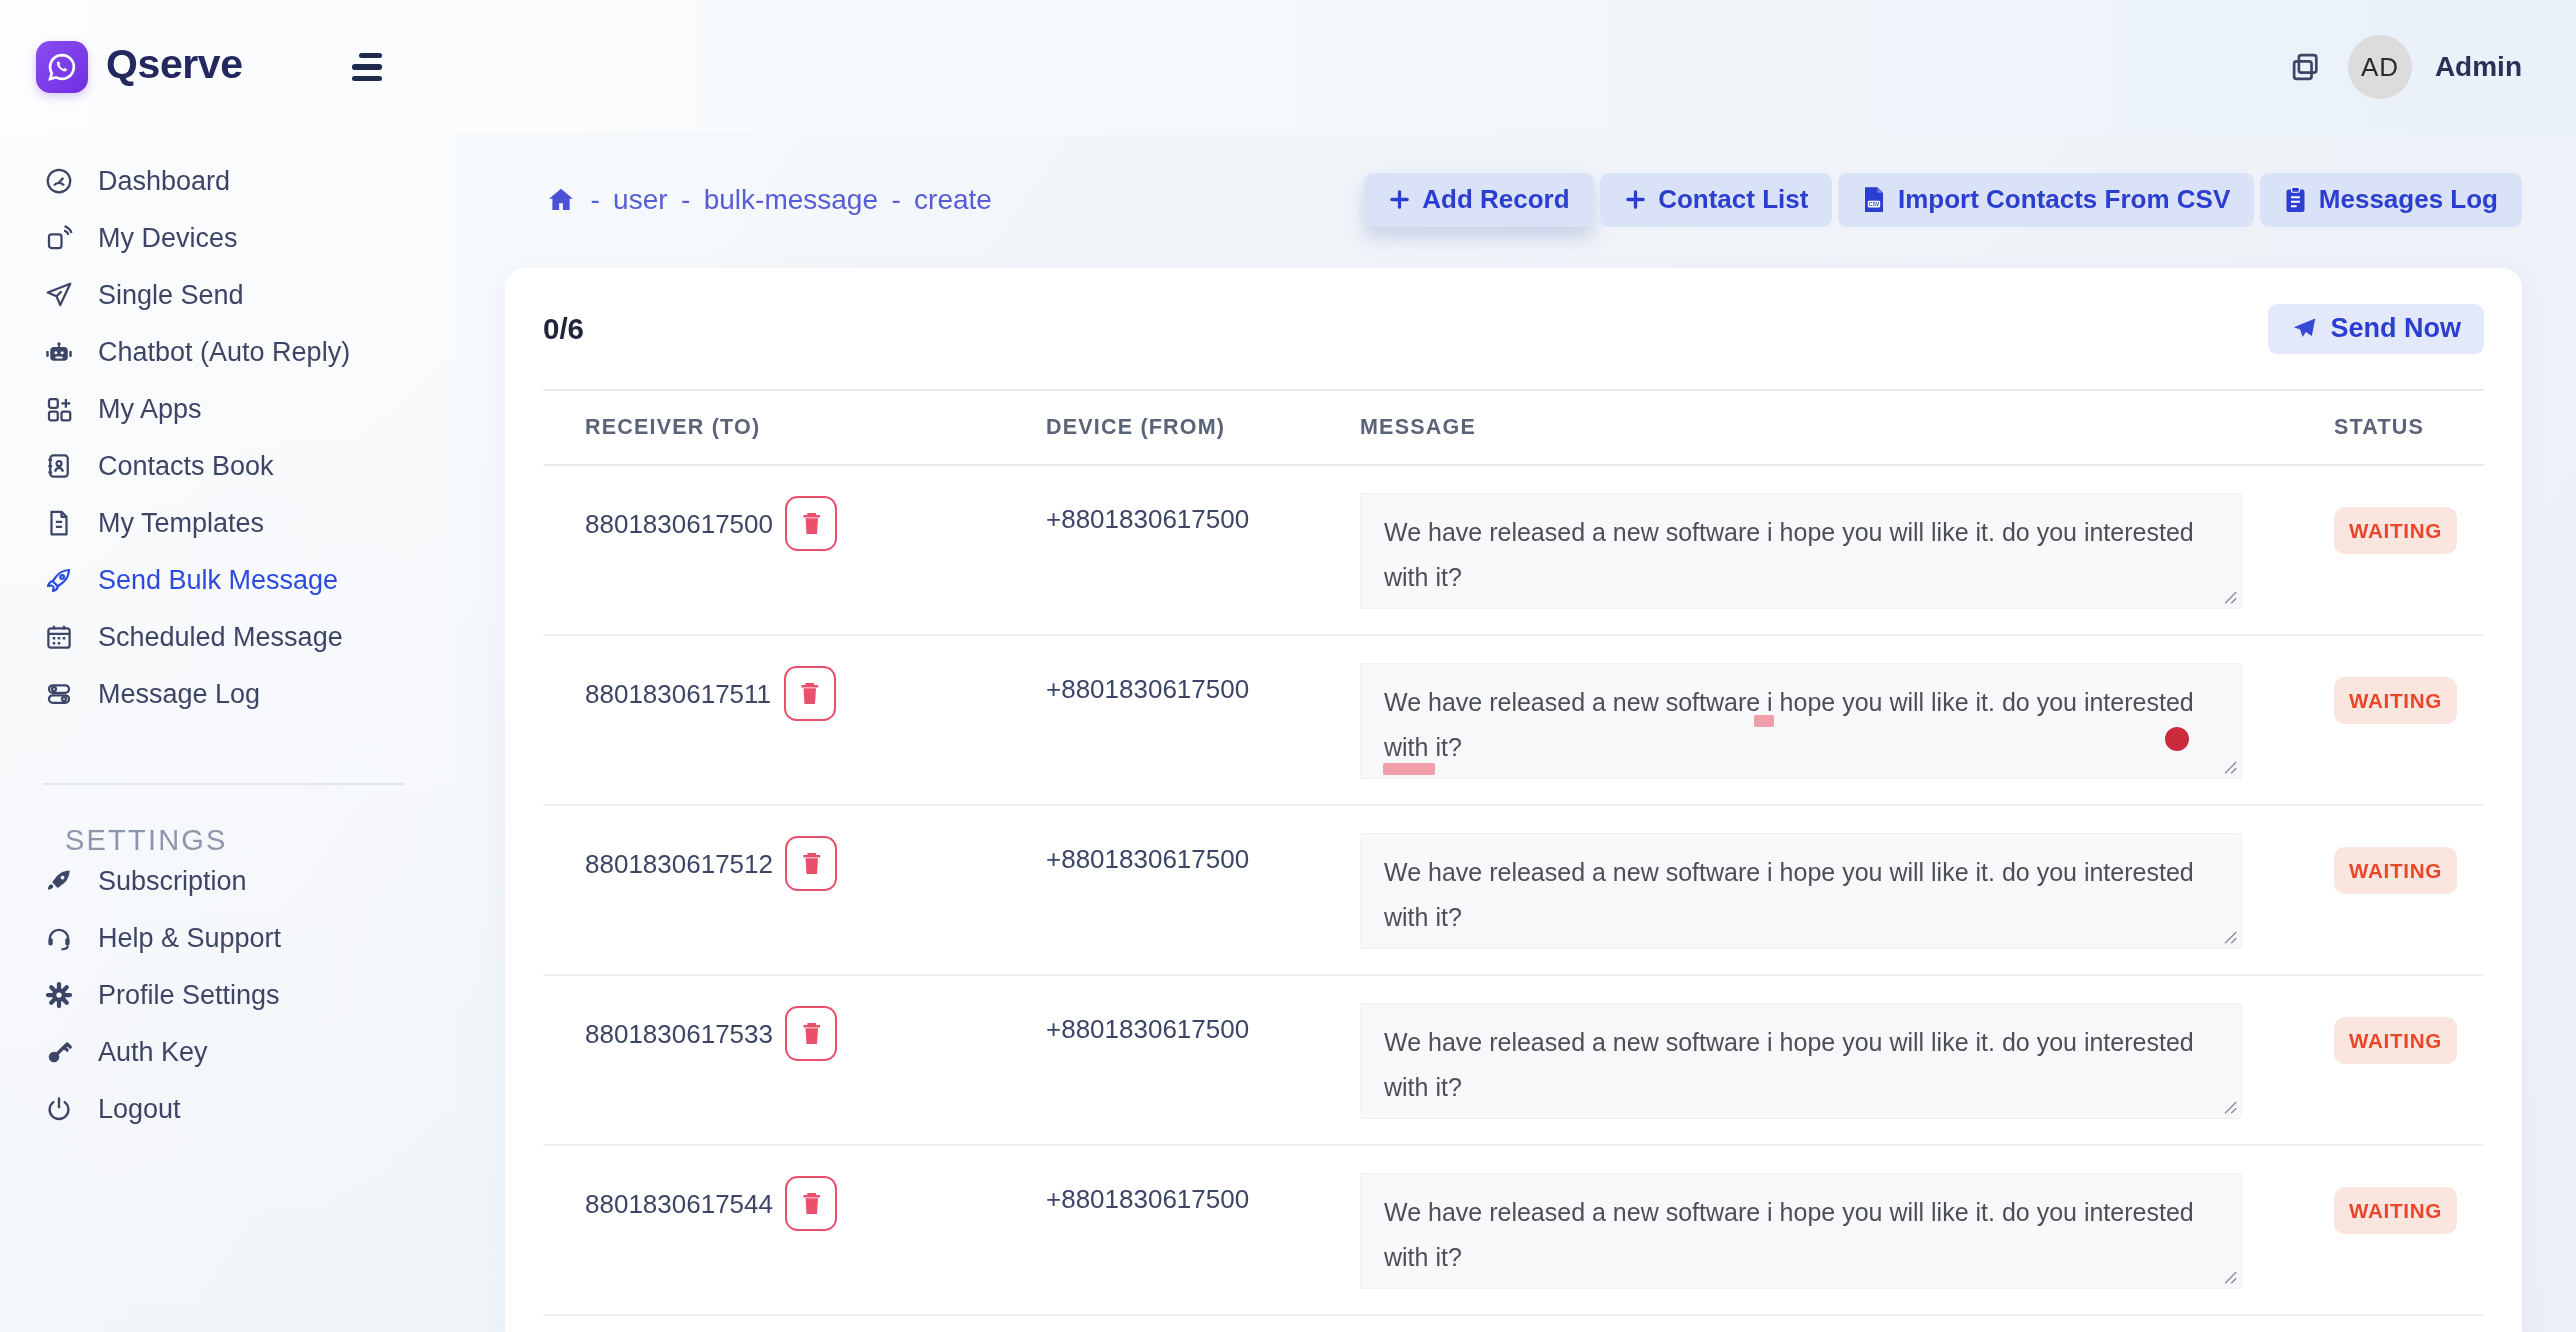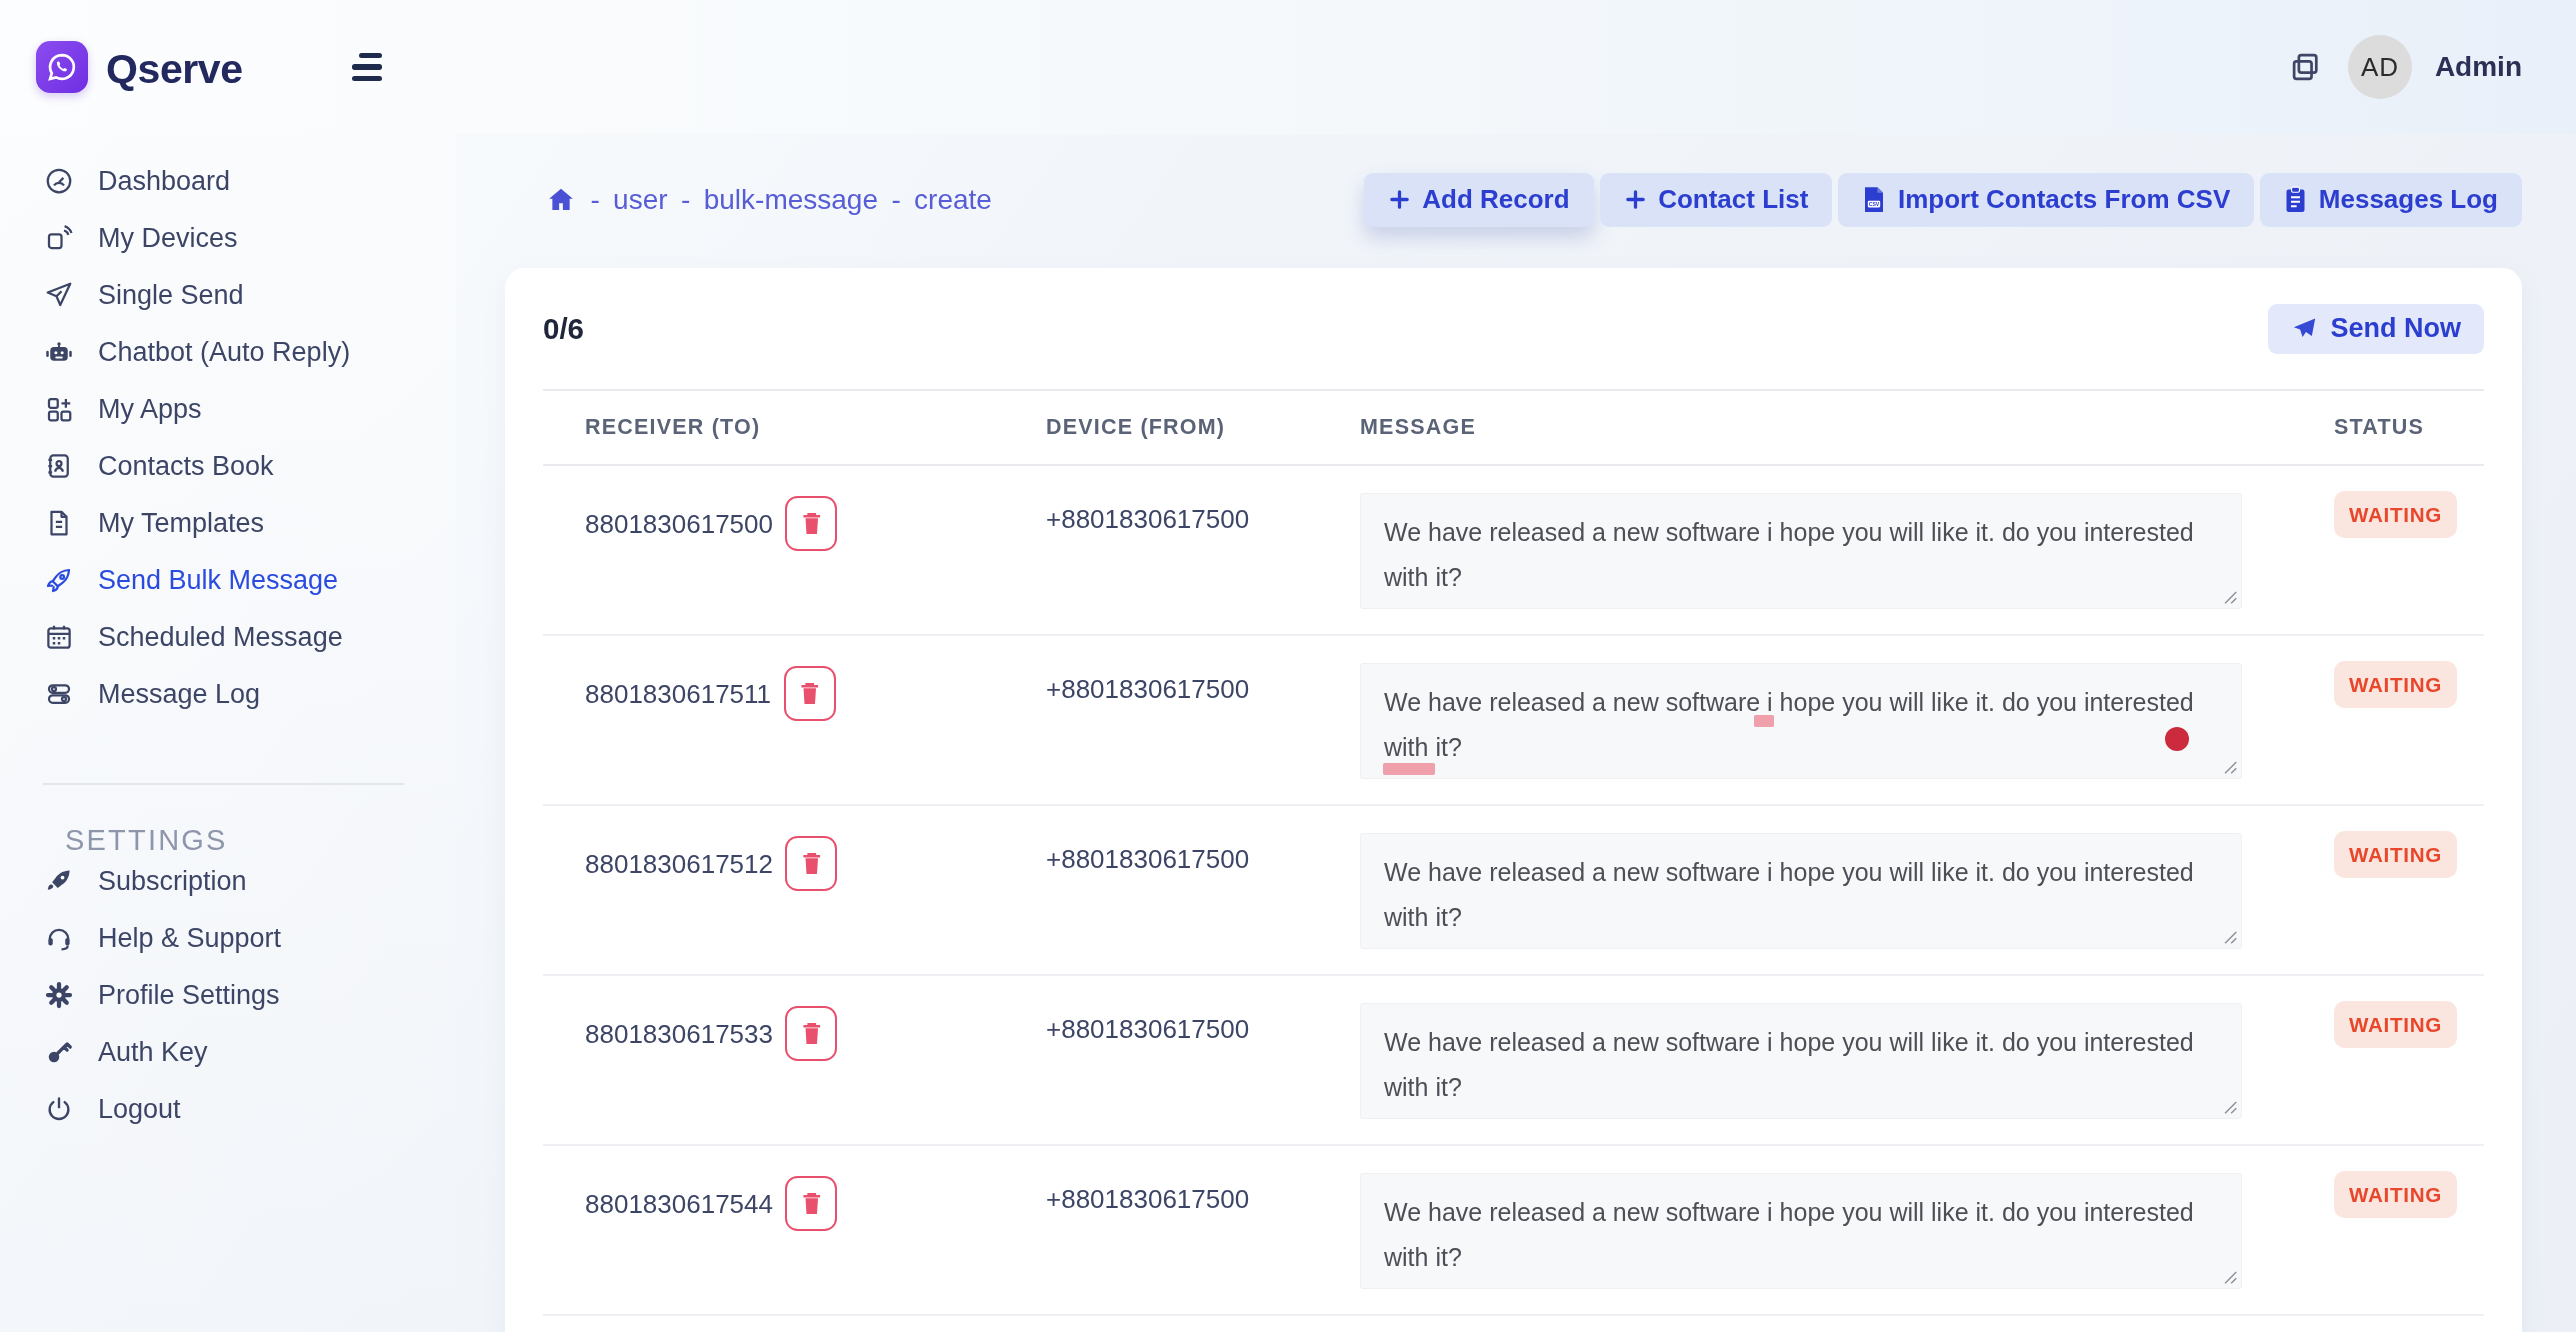--- a/index.html
+++ b/index.html
@@ -6,21 +6,21 @@
   html,body { width:2576px; height:1333px; overflow:hidden;
     font-family:"Liberation Sans", sans-serif; background:#edf0f5; }
 
   .app { display:grid; width:2576px; height:1333px;
     grid-template-rows:134px 1fr; grid-template-columns:456px 1fr;
     background:linear-gradient(125deg,#fbfdfe 0%,#f1f5fa 40%,#ecf0f6 100%); }
 
   
   .topbar { grid-column:1/3; display:flex; align-items:center;
     background:linear-gradient(90deg,#fcfdfe 0%,#f4f8fb 55%,#e9f0f9 100%); }
-  .brand { display:flex; align-items:flex-end; gap:18px; margin-left:36px; }
+  .brand { display:flex; align-items:flex-start; gap:18px; margin-left:36px; }
   .logo-badge { width:52px; height:52px; border-radius:14.3px;
     background:linear-gradient(135deg,#8b4cf0,#6f2fe2);
     display:flex; align-items:center; justify-content:center;
     box-shadow:0 3.6px 9px rgba(110,50,220,.25); }
   .brand-name { font-size:41px; font-weight:800; color:#23285f; letter-spacing:-0.4px; }
   .hamburger { margin-left:100px; width:39px; height:38px; border:none; background:transparent;
     display:flex; flex-direction:column; align-items:flex-end; justify-content:center; gap:6.3px; cursor:pointer; }
   .hamburger span { height:5.4px; border-radius:2.7px; background:#1e2b4d; display:block; }
   .hamburger .l1 { width:23px; } .hamburger .l2 { width:30px; } .hamburger .l3 { width:30px; }
   .topbar-right { margin-left:auto; margin-right:54px; display:flex; align-items:center; gap:23px; }
@@ -80,21 +80,21 @@
     background:#f7f8f9; padding:16px 23px; font-family:inherit; font-size:25px;
     line-height:45px; color:#4c4f55; outline:none; white-space:pre-wrap; overflow:hidden; }
   .grip { position:absolute; right:4.5px; bottom:4.5px; pointer-events:none; }
   .spell-mark { position:absolute; background:#f0a0ab; pointer-events:none; border-radius:1.8px; }
   .m1 { left:394px; top:52px;  width:19.7px; height:11.6px; }
   .m2 { left:23px;  top:100px; width:52px; height:11.6px; }
   .gram-dot { position:absolute; left:805px; top:64px; width:24px; height:24px;
     border-radius:50%; background:#cb2b3c; pointer-events:none; }
   .cell-status { padding-top:25px; }
   .badge { display:inline-block; padding:11.6px 15px; border-radius:10.7px;
-    background:#fbe6df; color:#e8472b; font-size:20.6px; font-weight:700; letter-spacing:0.7px; }
+    background:#fbe6df; color:#e8472b; font-size:20.6px; font-weight:700; letter-spacing:0.7px;margin-top:16px; }
 
   svg { display:block; }
 </style>
 </head>
 <body>
 
 <div class="app">
 
   <header class="topbar">
     <div class="brand">

